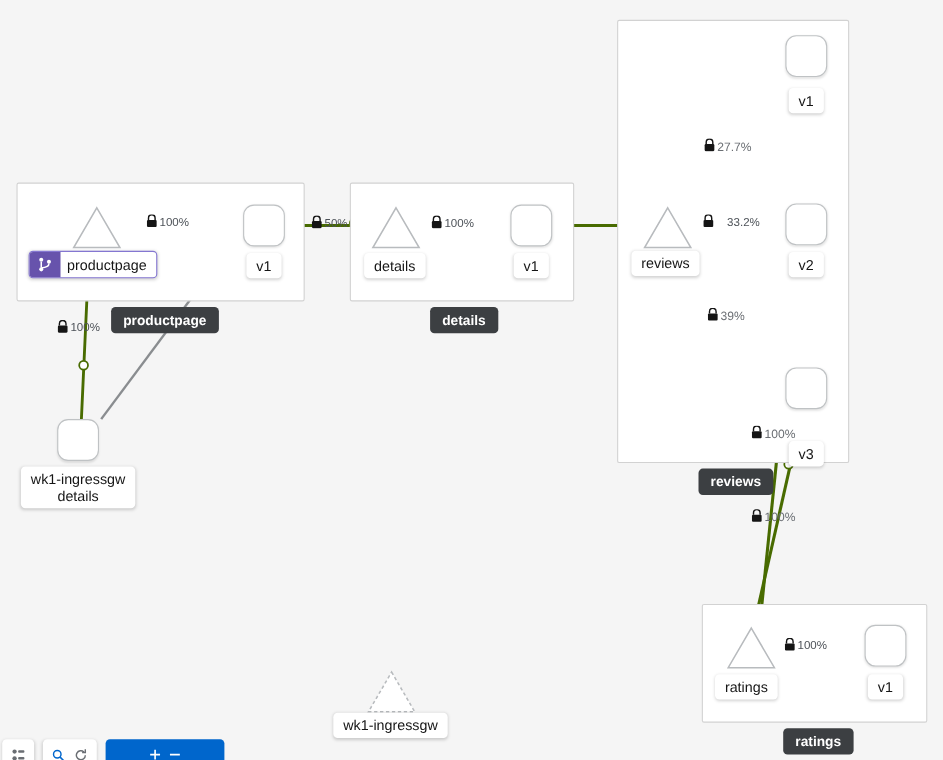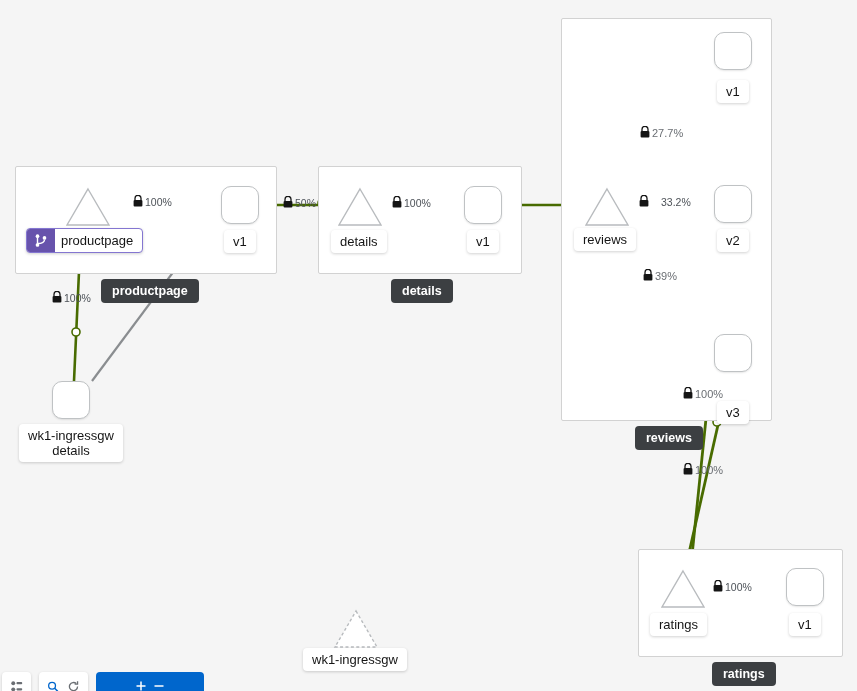--- a/index.html
+++ b/index.html
@@ -330,21 +330,21 @@
   <div class="edge-label" style="left:639px; top:195px;gap:12px;">
     <span class="lock">
       <svg width="10" height="12" viewBox="0 0 10 12">
           <path d="M2 5V3.3a3 3 0 0 1 6 0V5" stroke="#151515" stroke-width="1.3" fill="none"></path>
           <rect x="0.6" y="5" width="8.8" height="6.4" rx="1" fill="#151515"></rect>
         </svg>
     </span>
     <span>33.2%</span>
   </div>
 
-  <div class="edge-label dim" style="left:643px; top:269px;justify-content:flex-end;">
+  <div class="edge-label dim" style="left:643px; top:280px;justify-content:flex-end;">
     <span class="lock">
       <svg width="10" height="12" viewBox="0 0 10 12">
           <path d="M2 5V3.3a3 3 0 0 1 6 0V5" stroke="#151515" stroke-width="1.3" fill="none"></path>
           <rect x="0.6" y="5" width="8.8" height="6.4" rx="1" fill="#151515"></rect>
         </svg>
     </span>
     <span>39%</span>
   </div>
 
   <div class="edge-label dim" style="left:683px; top:387px;">

